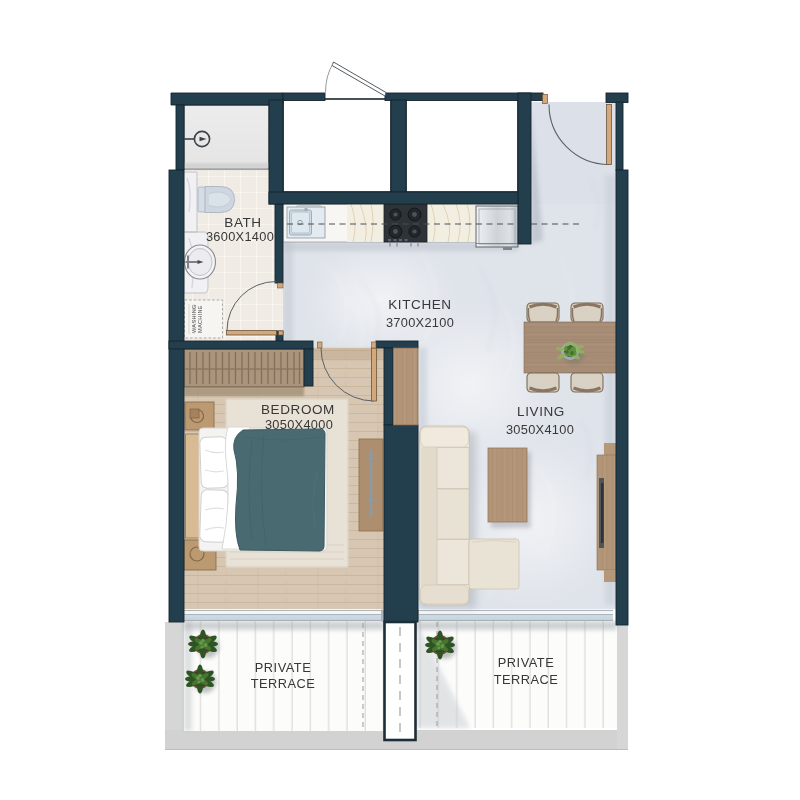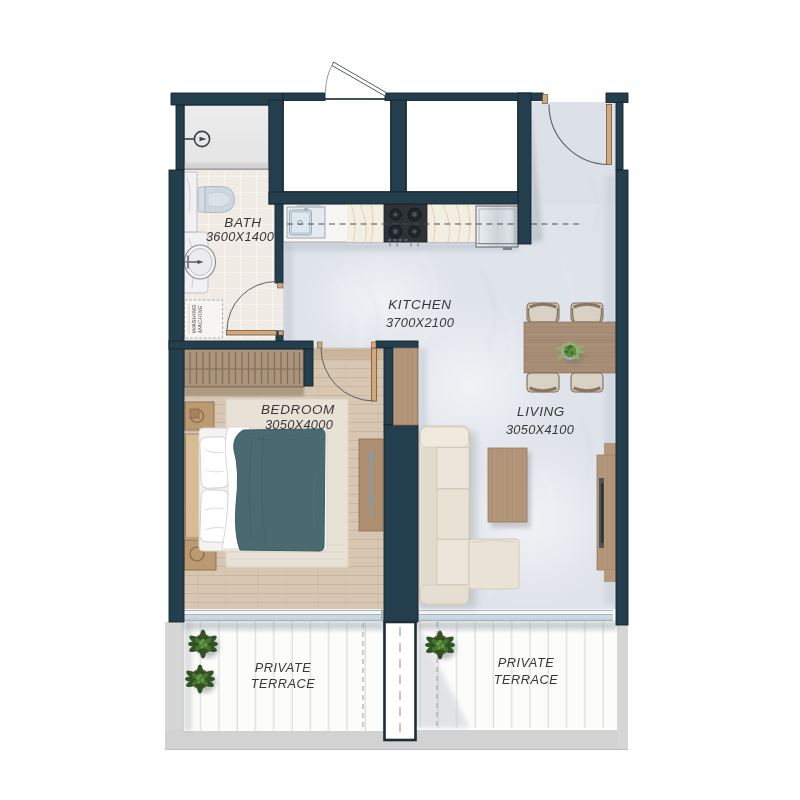--- a/index.html
+++ b/index.html
@@ -1,17 +1,17 @@
 <!DOCTYPE html>
 <html><head>
 <meta charset="utf-8">
 <style>
 html,body{margin:0;padding:0;background:#ffffff;}
 #wrap{position:relative;width:800px;height:800px;background:#ffffff;overflow:hidden;
-font-family:"Liberation Sans",sans-serif;font-style:italic;}
+font-family:"Liberation Sans",sans-serif;}
 svg{position:absolute;left:0;top:0;}
 </style>
 </head>
 <body>
 <div id="wrap">
 <svg width="800" height="800" viewBox="0 0 800 800">
 <defs>
   <pattern id="tile" width="16" height="16" patternUnits="userSpaceOnUse">
     <rect width="16" height="16" fill="#f0ebe4"></rect>
     <path d="M0 0H16M0 0V16" stroke="#fbf7f1" stroke-width="1.6"></path>

